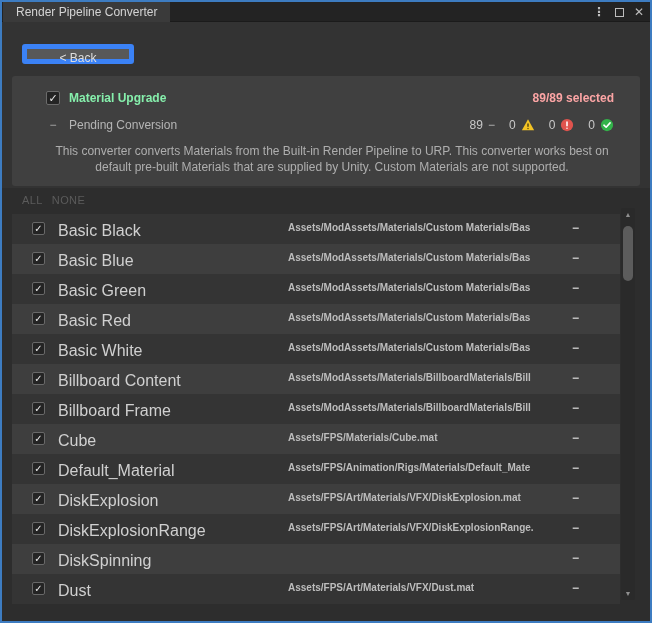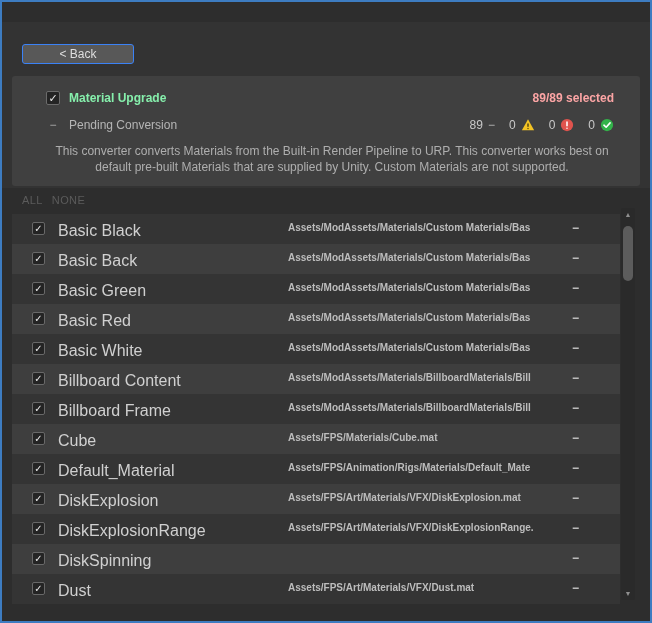--- a/index.html
+++ b/index.html
@@ -28,21 +28,21 @@
   .kebab { font-size:12px; font-weight:bold; cursor:default; }
   .maxbox { width:9px; height:9px; border:1.5px solid #bdbdbd; display:inline-block; }
   .closex { font-size:12px; cursor:default; }
 
   
   .top-area {
     position:absolute; top:20px; left:0; right:0; height:166px; background:#333333;
   }
   .back-btn {
     position:absolute; left:20px; top:22px; width:112px; height:20px;
-    background:#585858; border:1px solid #3b82f6; border-radius:3px;
+    background:#585858; border:5px solid #3b82f6; border-radius:3px;
     color:#dedede; font-size:12px; text-align:center; line-height:18px;
     font-family:inherit;
   }
 
   
   .panel {
     position:absolute; left:10px; top:74px; width:628px; height:110px;
     background:#404040; border-radius:3px;
   }
   .panel-row { position:absolute; left:34px; right:26px; display:flex; align-items:center; }
@@ -99,20 +99,30 @@
   .scroll-thumb {
     position:absolute; left:2px; top:18px; width:10px; height:55px;
     background:#5c5c5c; border-radius:5px;
   }
 </style>
 </head>
 <body>
 
 <div class="window">
 
+  <div class="titlebar">
+    <div class="tab">
+      <span>Render Pipeline Converter</span>
+    </div>
+    <div class="win-controls">
+      <span class="kebab">⋮</span>
+      <span class="maxbox"></span>
+      <span class="closex">✕</span>
+    </div>
+  </div>
 
   <div class="top-area">
     <button class="back-btn">&lt; Back</button>
   </div>
 
   <div class="panel">
     <div class="panel-row panel-row1">
       <span class="checkbox">
         <span>✓</span>
       </span>
@@ -166,21 +176,21 @@
             <span>✓</span>
           </span>
           <span class="row-name">Basic Black</span>
           <span class="row-path">Assets/ModAssets/Materials/Custom Materials/Bas</span>
           <span class="row-status">−</span>
         </div>
         <div class="row row-alt">
           <span class="cb">
             <span>✓</span>
           </span>
-          <span class="row-name">Basic Back</span>
+          <span class="row-name">Basic Blue</span>
           <span class="row-path">Assets/ModAssets/Materials/Custom Materials/Bas</span>
           <span class="row-status">−</span>
         </div>
         <div class="row">
           <span class="cb">
             <span>✓</span>
           </span>
           <span class="row-name">Basic Green</span>
           <span class="row-path">Assets/ModAssets/Materials/Custom Materials/Bas</span>
           <span class="row-status">−</span>

